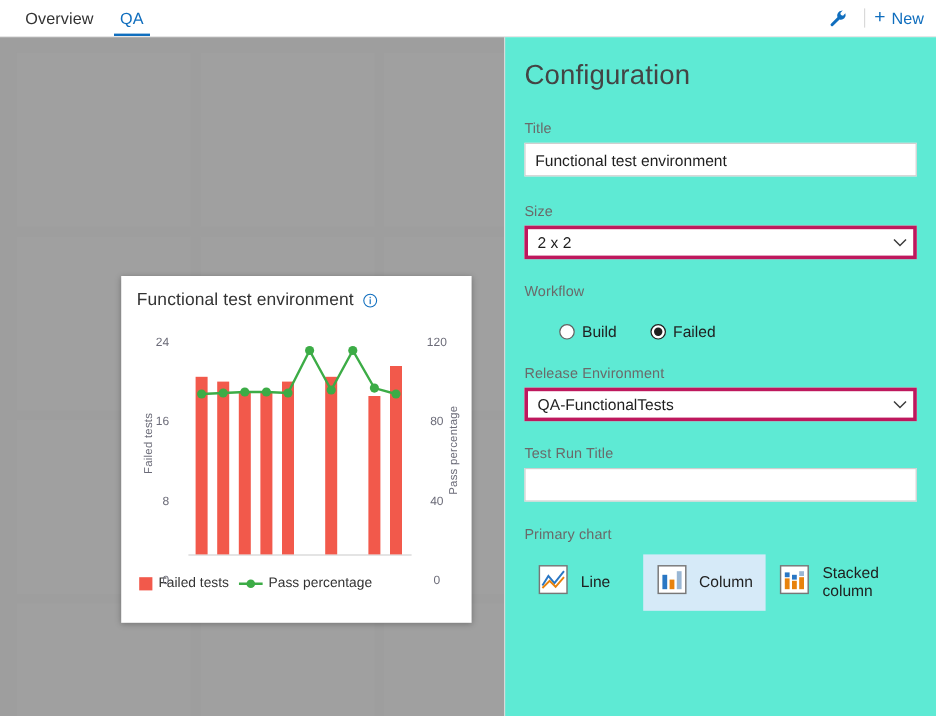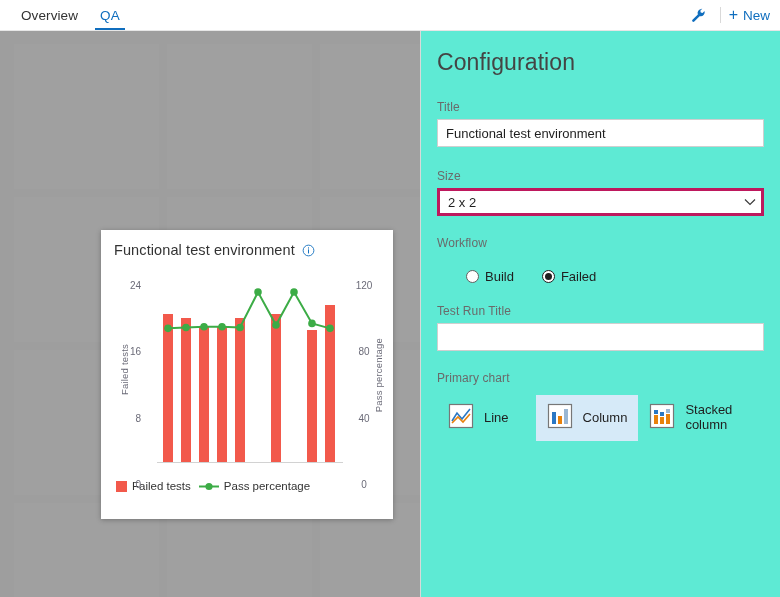--- a/index.html
+++ b/index.html
@@ -325,20 +325,31 @@
           <span class="rdot on"></span>
           <span>Failed</span>
         </div>
       </div>
     </div>
 
     <div class="field" style="margin-top:10px">
     </div>
 
     <div class="field m3">
+      <div class="flabel">Release Environment</div>
+      <div class="selectwrap">
+        <div class="sel">
+          <span>QA-FunctionalTests</span>
+        </div>
+        <span class="chev">
+          <svg width="12" height="8" viewBox="0 0 12 8">
+              <path d="M1 1.5L6 6.5L11 1.5" fill="none" stroke="#3b3b3b" stroke-width="1.2"></path>
+            </svg>
+        </span>
+      </div>
     </div>
 
     <div class="field m3">
       <div class="flabel">Test Run Title</div>
       <input class="tinput" type="text" value="" style="">
     </div>
 
     <div class="field m3">
       <div class="flabel">Primary chart</div>
       <div class="chartopts">

